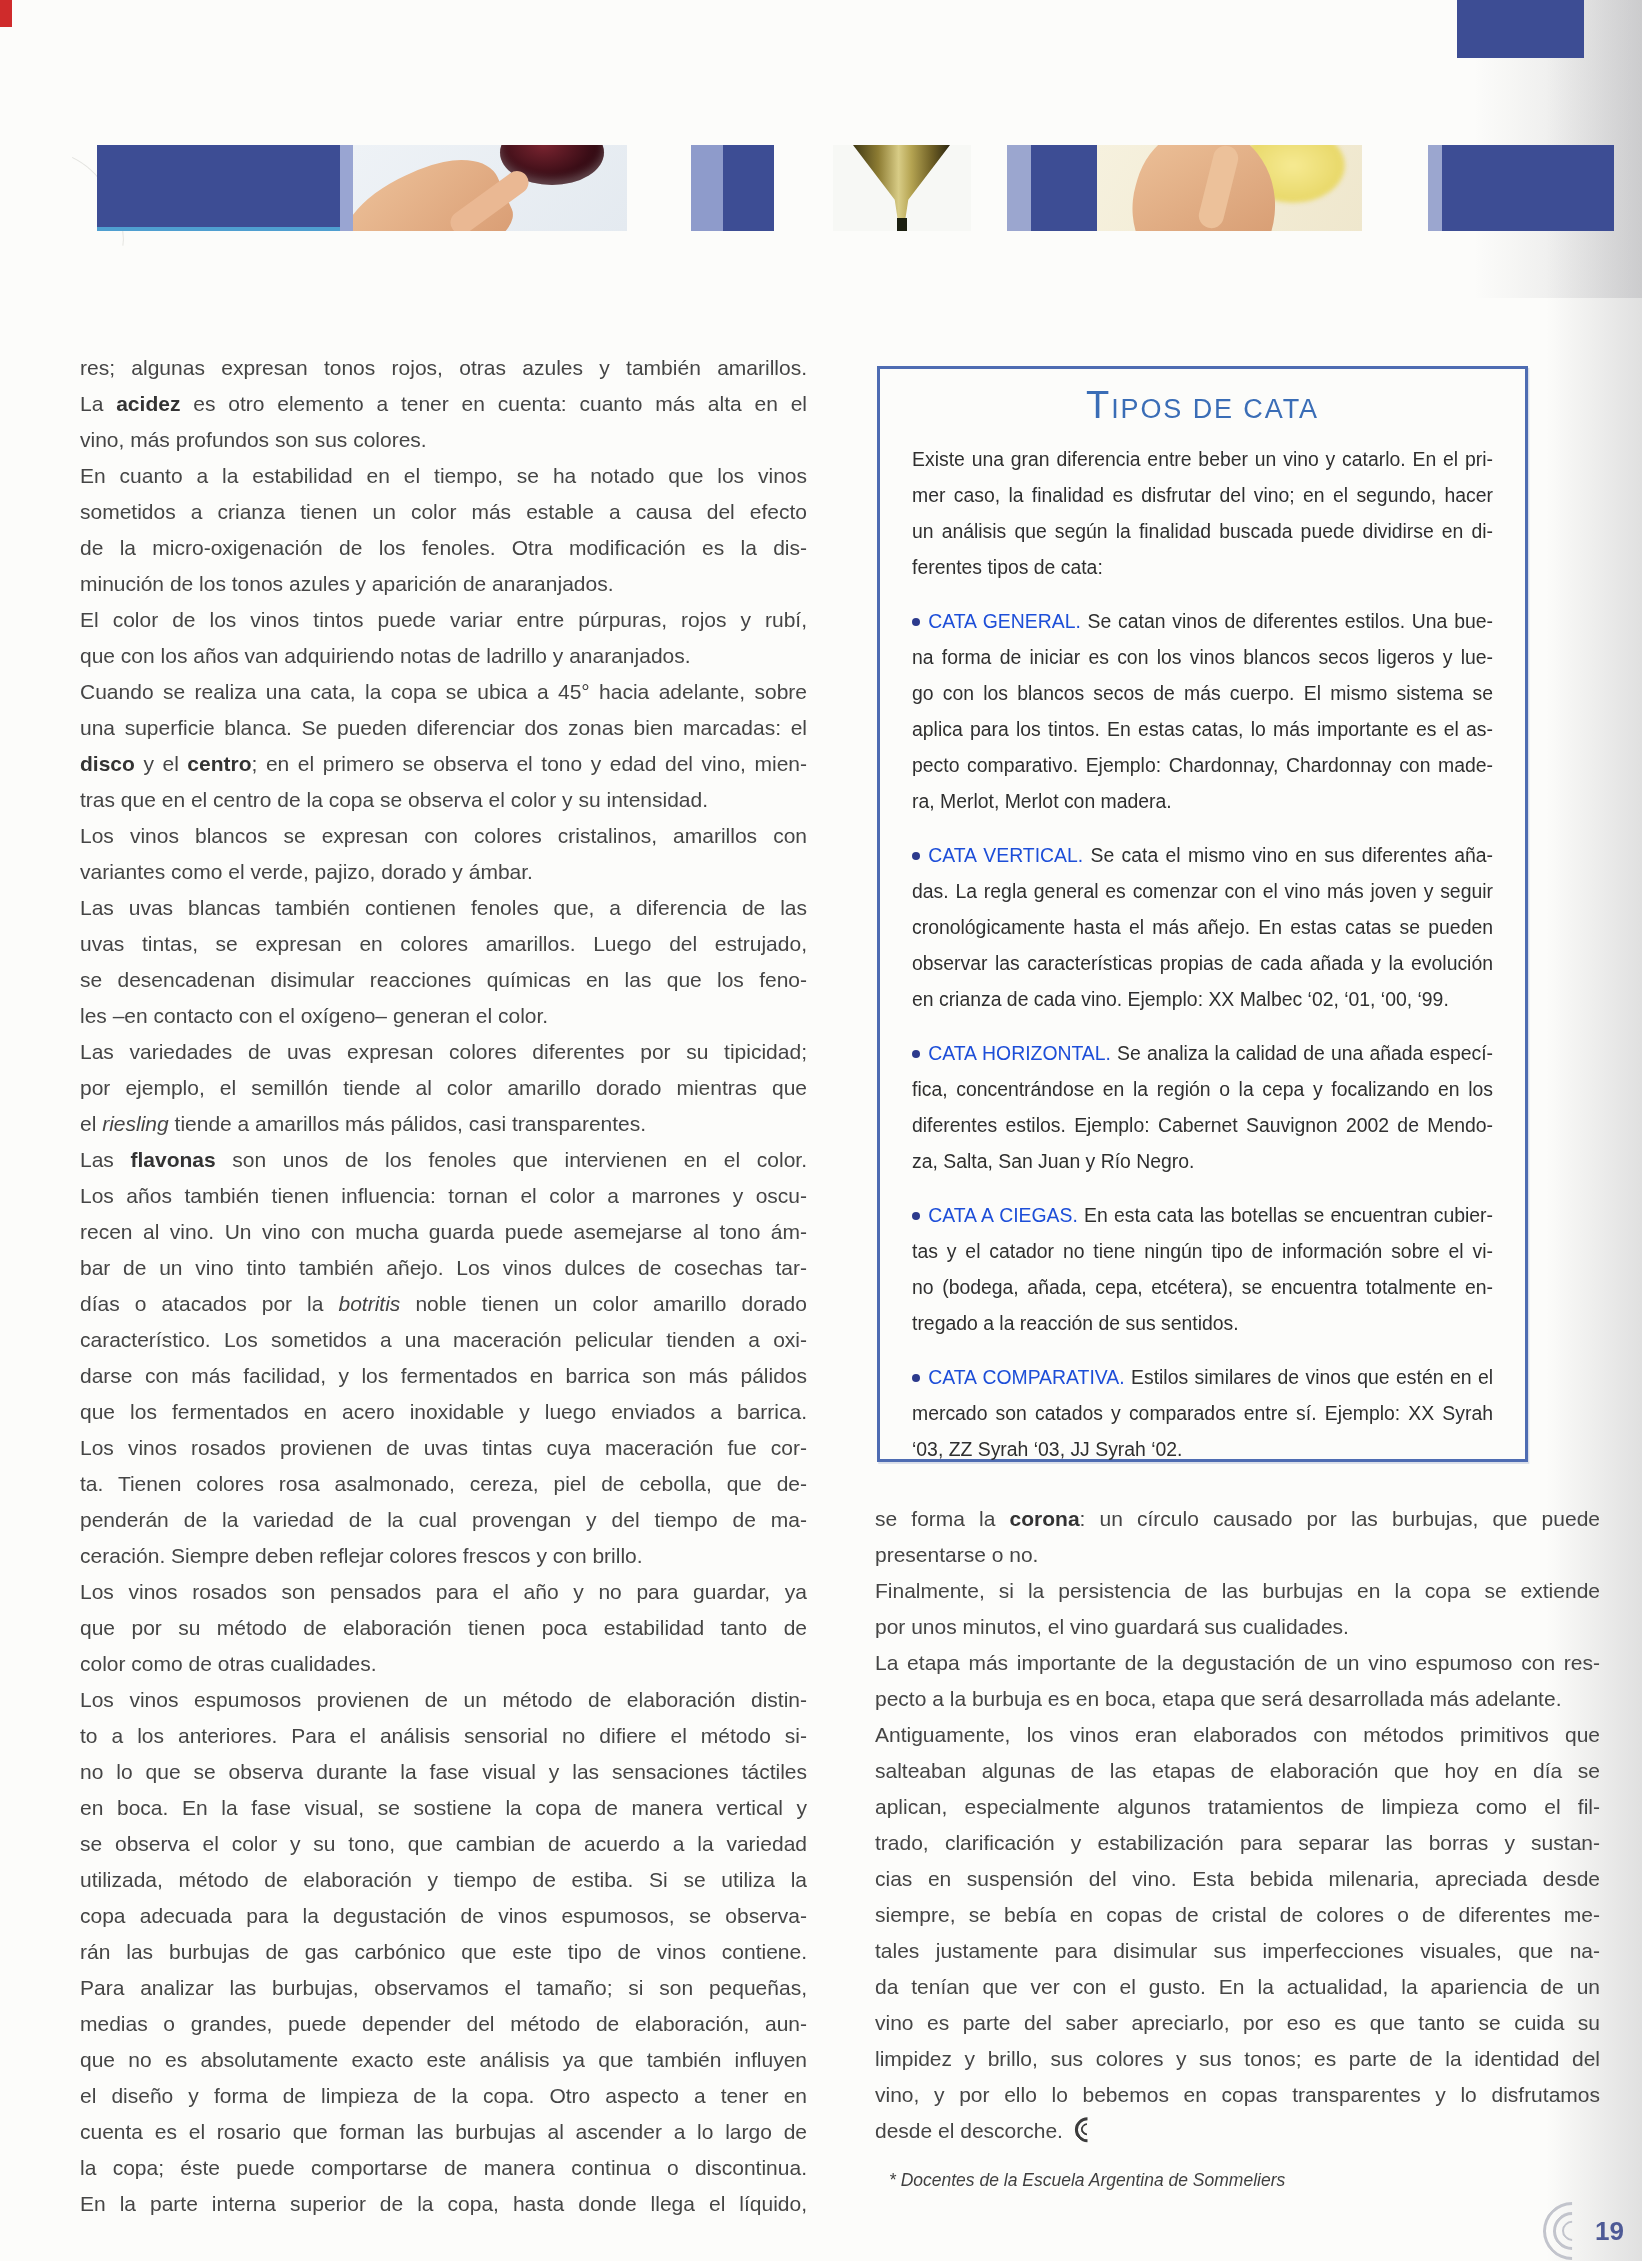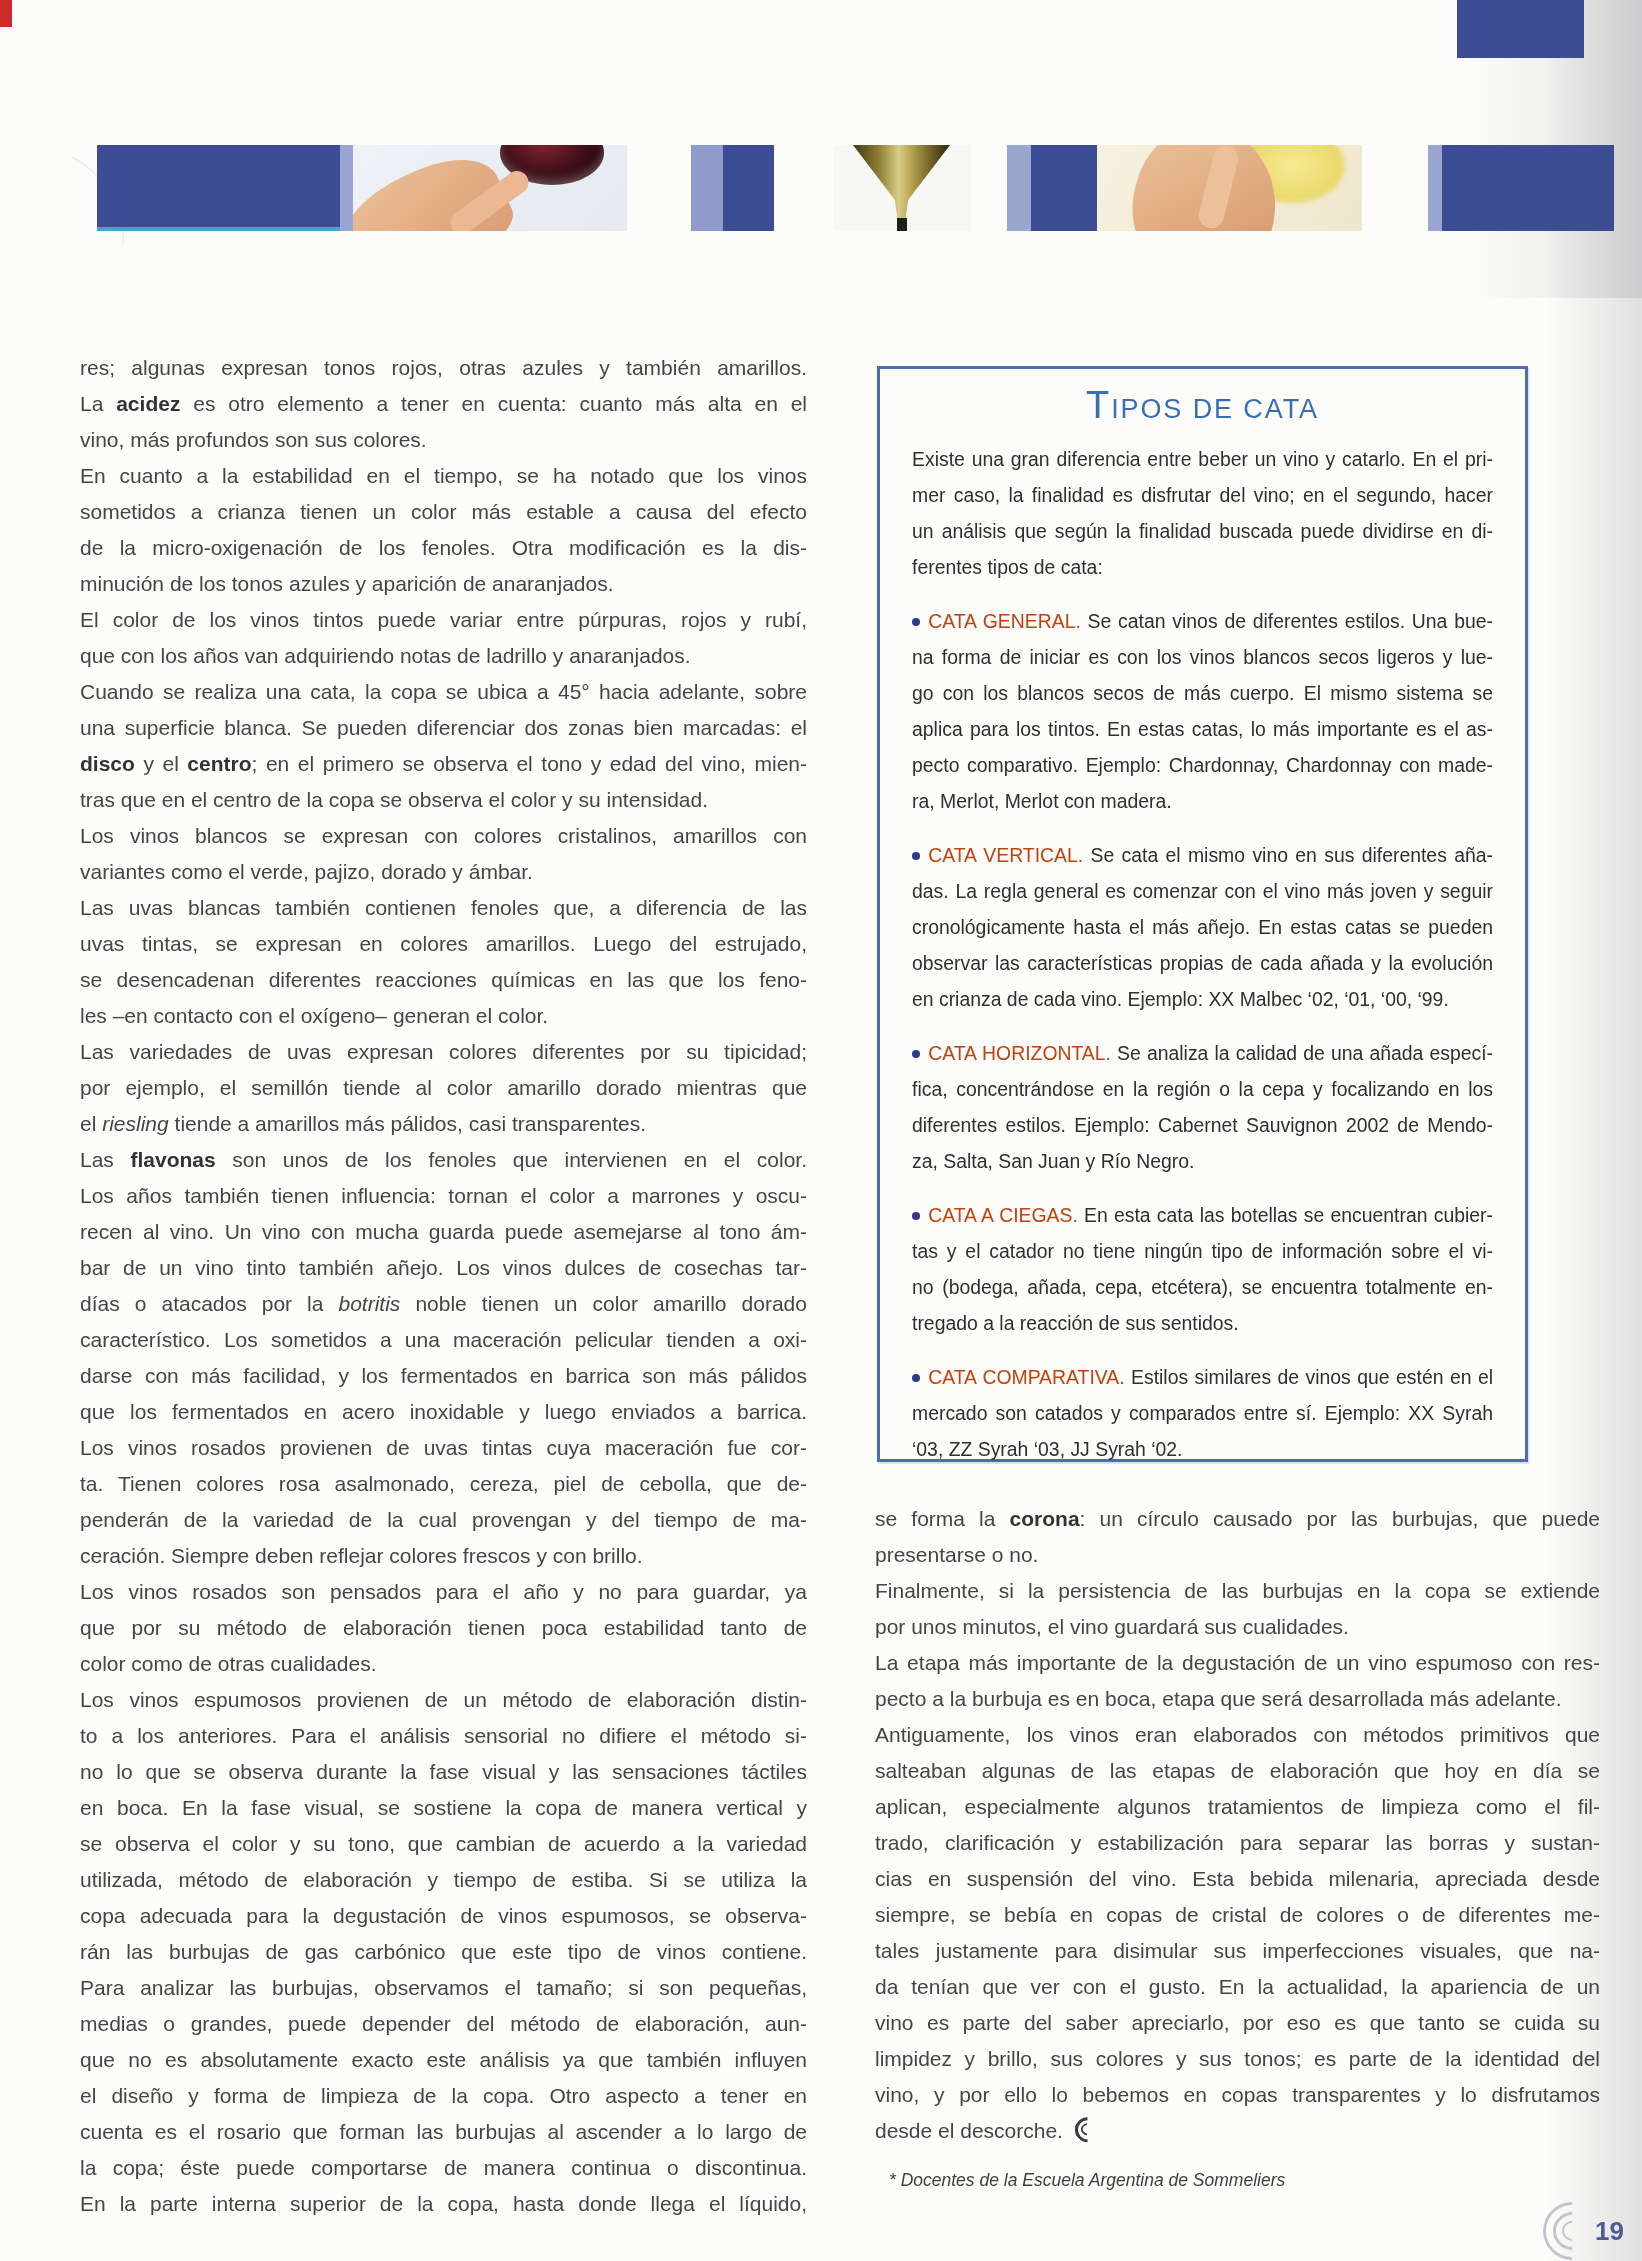--- a/index.html
+++ b/index.html
@@ -62,21 +62,21 @@
   
   .tipos-box{position:absolute;left:877px;top:366px;width:651px;height:1096px;box-sizing:border-box;
     border:3.2px solid #4e6cb2;background:#fcfcfa;padding:15.6px 32px 0 32px;color:#2f2f2f;
     font-size:19.4px;line-height:36px;box-shadow:1.3px 1.9px 0 rgba(110,130,180,.25);}
   .box-title{text-align:center;color:#3a6db6;font-size:27px;line-height:41px;letter-spacing:1.9px;
     text-transform:uppercase;margin-bottom:11.7px;}
   .box-title::first-letter{font-size:38px;}
   .box-bullets .bullet{margin-top:18px;}
   .dot{display:inline-block;width:8.4px;height:8.4px;border-radius:50%;background:#2c3a8c;
     margin-right:7.8px;vertical-align:1.9px;}
-  .blabel{color:#c2410c;}
+  .blabel{color:#1d4ed8;}
   
   .footnote{position:absolute;left:875px;top:2170px;font-size:17.5px;font-style:italic;color:#3f3f3f;margin-left:14px;}
   .endmark{display:inline-block;position:relative;width:23px;height:26px;margin-left:6.5px;vertical-align:-5.2px;}
   .endmark span{position:absolute;border-radius:50%;border:3.2px solid transparent;
     border-left-color:#3c3c3c;border-top-color:#3c3c3c;transform:rotate(-45deg);}
   .endmark span:nth-child(1){left:0;top:0;width:19.4px;height:19.4px;}
   .endmark span:nth-child(2){left:5.8px;top:5.8px;width:8.4px;height:8.4px;border-width:2.6px;}
   .page-corner{position:absolute;left:1543px;top:2202px;width:100px;height:60px;}
   .page-arcs{position:absolute;left:0;top:0;width:60px;height:60px;}
   .page-arcs span{position:absolute;border-radius:50%;border:3.9px solid transparent;
@@ -142,21 +142,21 @@
       <div class="line"><b>disco</b> y el <b>centro</b>; en el primero se observa el tono y edad del vino, mien-</div>
       <div class="line end">tras que en el centro de la copa se observa el color y su intensidad.</div>
     </div>
     <div class="para">
       <div class="line">Los vinos blancos se expresan con colores cristalinos, amarillos con</div>
       <div class="line end">variantes como el verde, pajizo, dorado y ámbar.</div>
     </div>
     <div class="para">
       <div class="line">Las uvas blancas también contienen fenoles que, a diferencia de las</div>
       <div class="line">uvas tintas, se expresan en colores amarillos. Luego del estrujado,</div>
-      <div class="line">se desencadenan diferentes reacciones químicas en las que los feno-</div>
+      <div class="line">se desencadenan disimular reacciones químicas en las que los feno-</div>
       <div class="line end">les –en contacto con el oxígeno– generan el color.</div>
     </div>
     <div class="para">
       <div class="line">Las variedades de uvas expresan colores diferentes por su tipicidad;</div>
       <div class="line">por ejemplo, el semillón tiende al color amarillo dorado mientras que</div>
       <div class="line end">el <i>riesling</i> tiende a amarillos más pálidos, casi transparentes.</div>
     </div>
     <div class="para">
       <div class="line">Las <b>flavonas</b> son unos de los fenoles que intervienen en el color.</div>
     </div>

